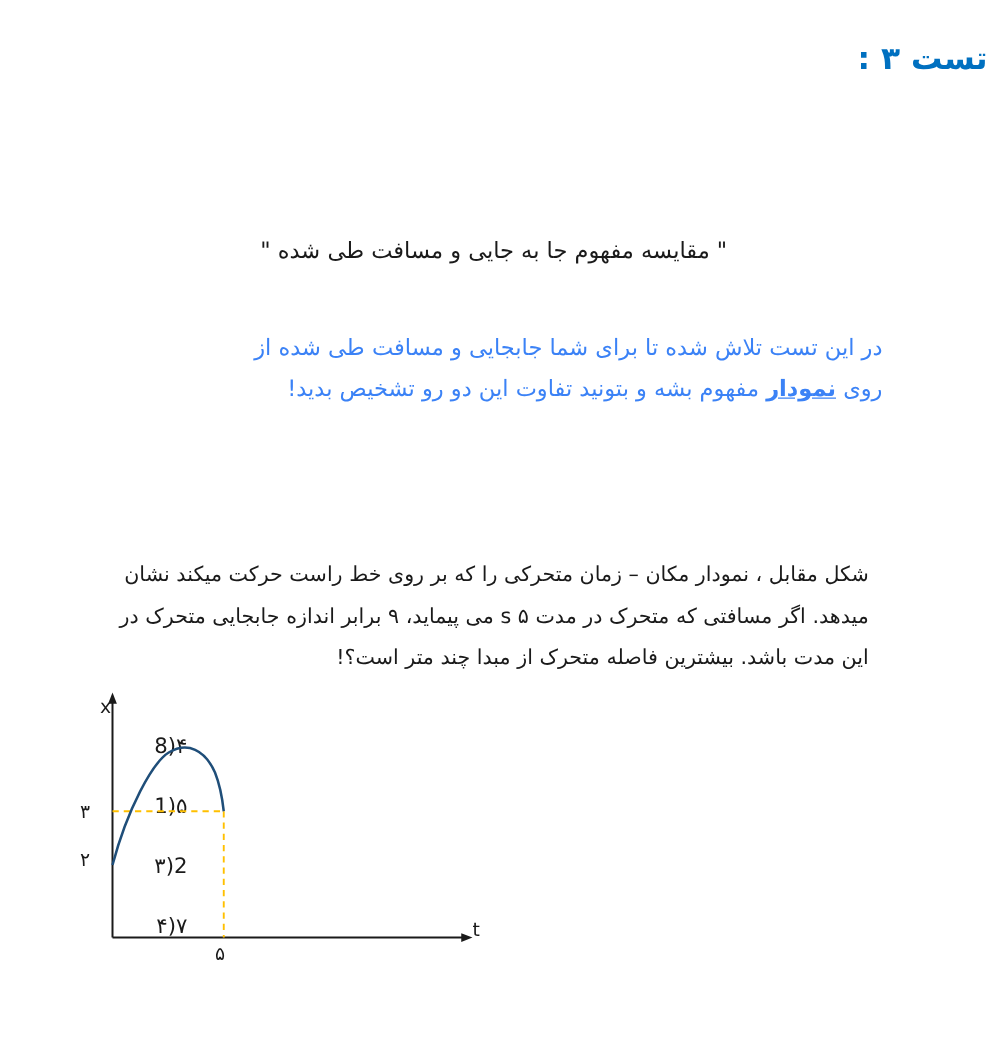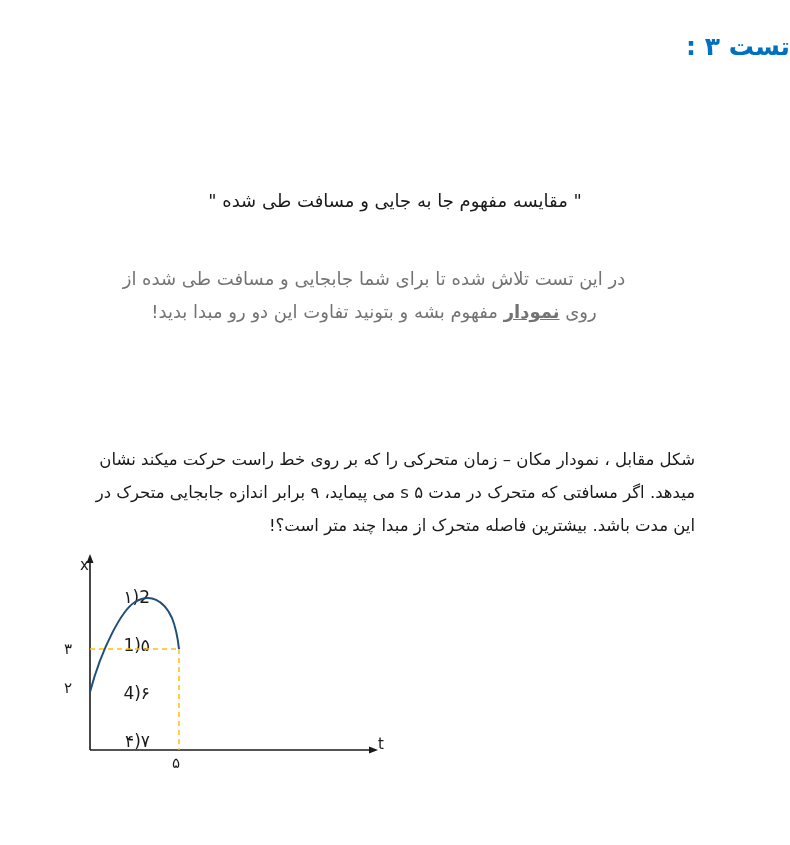--- a/index.html
+++ b/index.html
@@ -37,24 +37,23 @@
     left: 0;
     width: 790px;
     text-align: center;
     font-size: 18px;
     color: #1a1a1a;
     direction: rtl;
   }
   .red-note {
     position: absolute;
     top: 262px;
-    right: 116px;
+    right: 84px;
     width: 600px;
-    text-align: center;
-    color: #737373;
+    color: #3b82f6;
     font-size: 18px;
     line-height: 1.85;
     direction: rtl;
   }
   .red-note .underline {
     text-decoration: underline;
     font-weight: bold;
   }
   .problem {
     position: absolute;
@@ -103,29 +102,29 @@
 <body>
 
 <div class="page">
 
   <div class="title">تست ۳ :</div>
 
   <div class="quote">" مقایسه مفهوم جا به جایی و مسافت طی شده "</div>
 
   <div class="red-note">
     <span>در این تست تلاش شده تا برای شما جابجایی و مسافت طی شده از</span><br>
-    <span>روی </span><span class="underline">نمودار</span><span> مفهوم بشه و بتونید تفاوت این دو رو مبدا بدید!</span>
+    <span>روی </span><span class="underline">نمودار</span><span> مفهوم بشه و بتونید تفاوت این دو رو تشخیص بدید!</span>
   </div>
 
   <div class="problem">شکل مقابل ، نمودار مکان – زمان متحرکی را که بر روی خط راست حرکت میکند نشان میدهد. اگر مسافتی که متحرک در مدت ۵ s می پیماید، ۹ برابر اندازه جابجایی متحرک در این مدت باشد. بیشترین فاصله متحرک از مبدا چند متر است؟!</div>
 
   <div class="options">
-    <div class="option">2(۱</div>
+    <div class="option">۴(8</div>
     <div class="option">۵(1</div>
-    <div class="option">۶(4</div>
+    <div class="option">2(۳</div>
     <div class="option">۷(۴</div>
   </div>
 
   <div class="figure">
     <svg width="350" height="240" viewBox="0 0 350 240">
 
       <line x1="30" y1="8" x2="30" y2="198" stroke="#1a1a1a" stroke-width="1.6"></line>
       <polygon points="30,2 26.5,11 33.5,11" fill="#1a1a1a"></polygon>
 
       <line x1="30" y1="198" x2="312" y2="198" stroke="#1a1a1a" stroke-width="1.6"></line>

